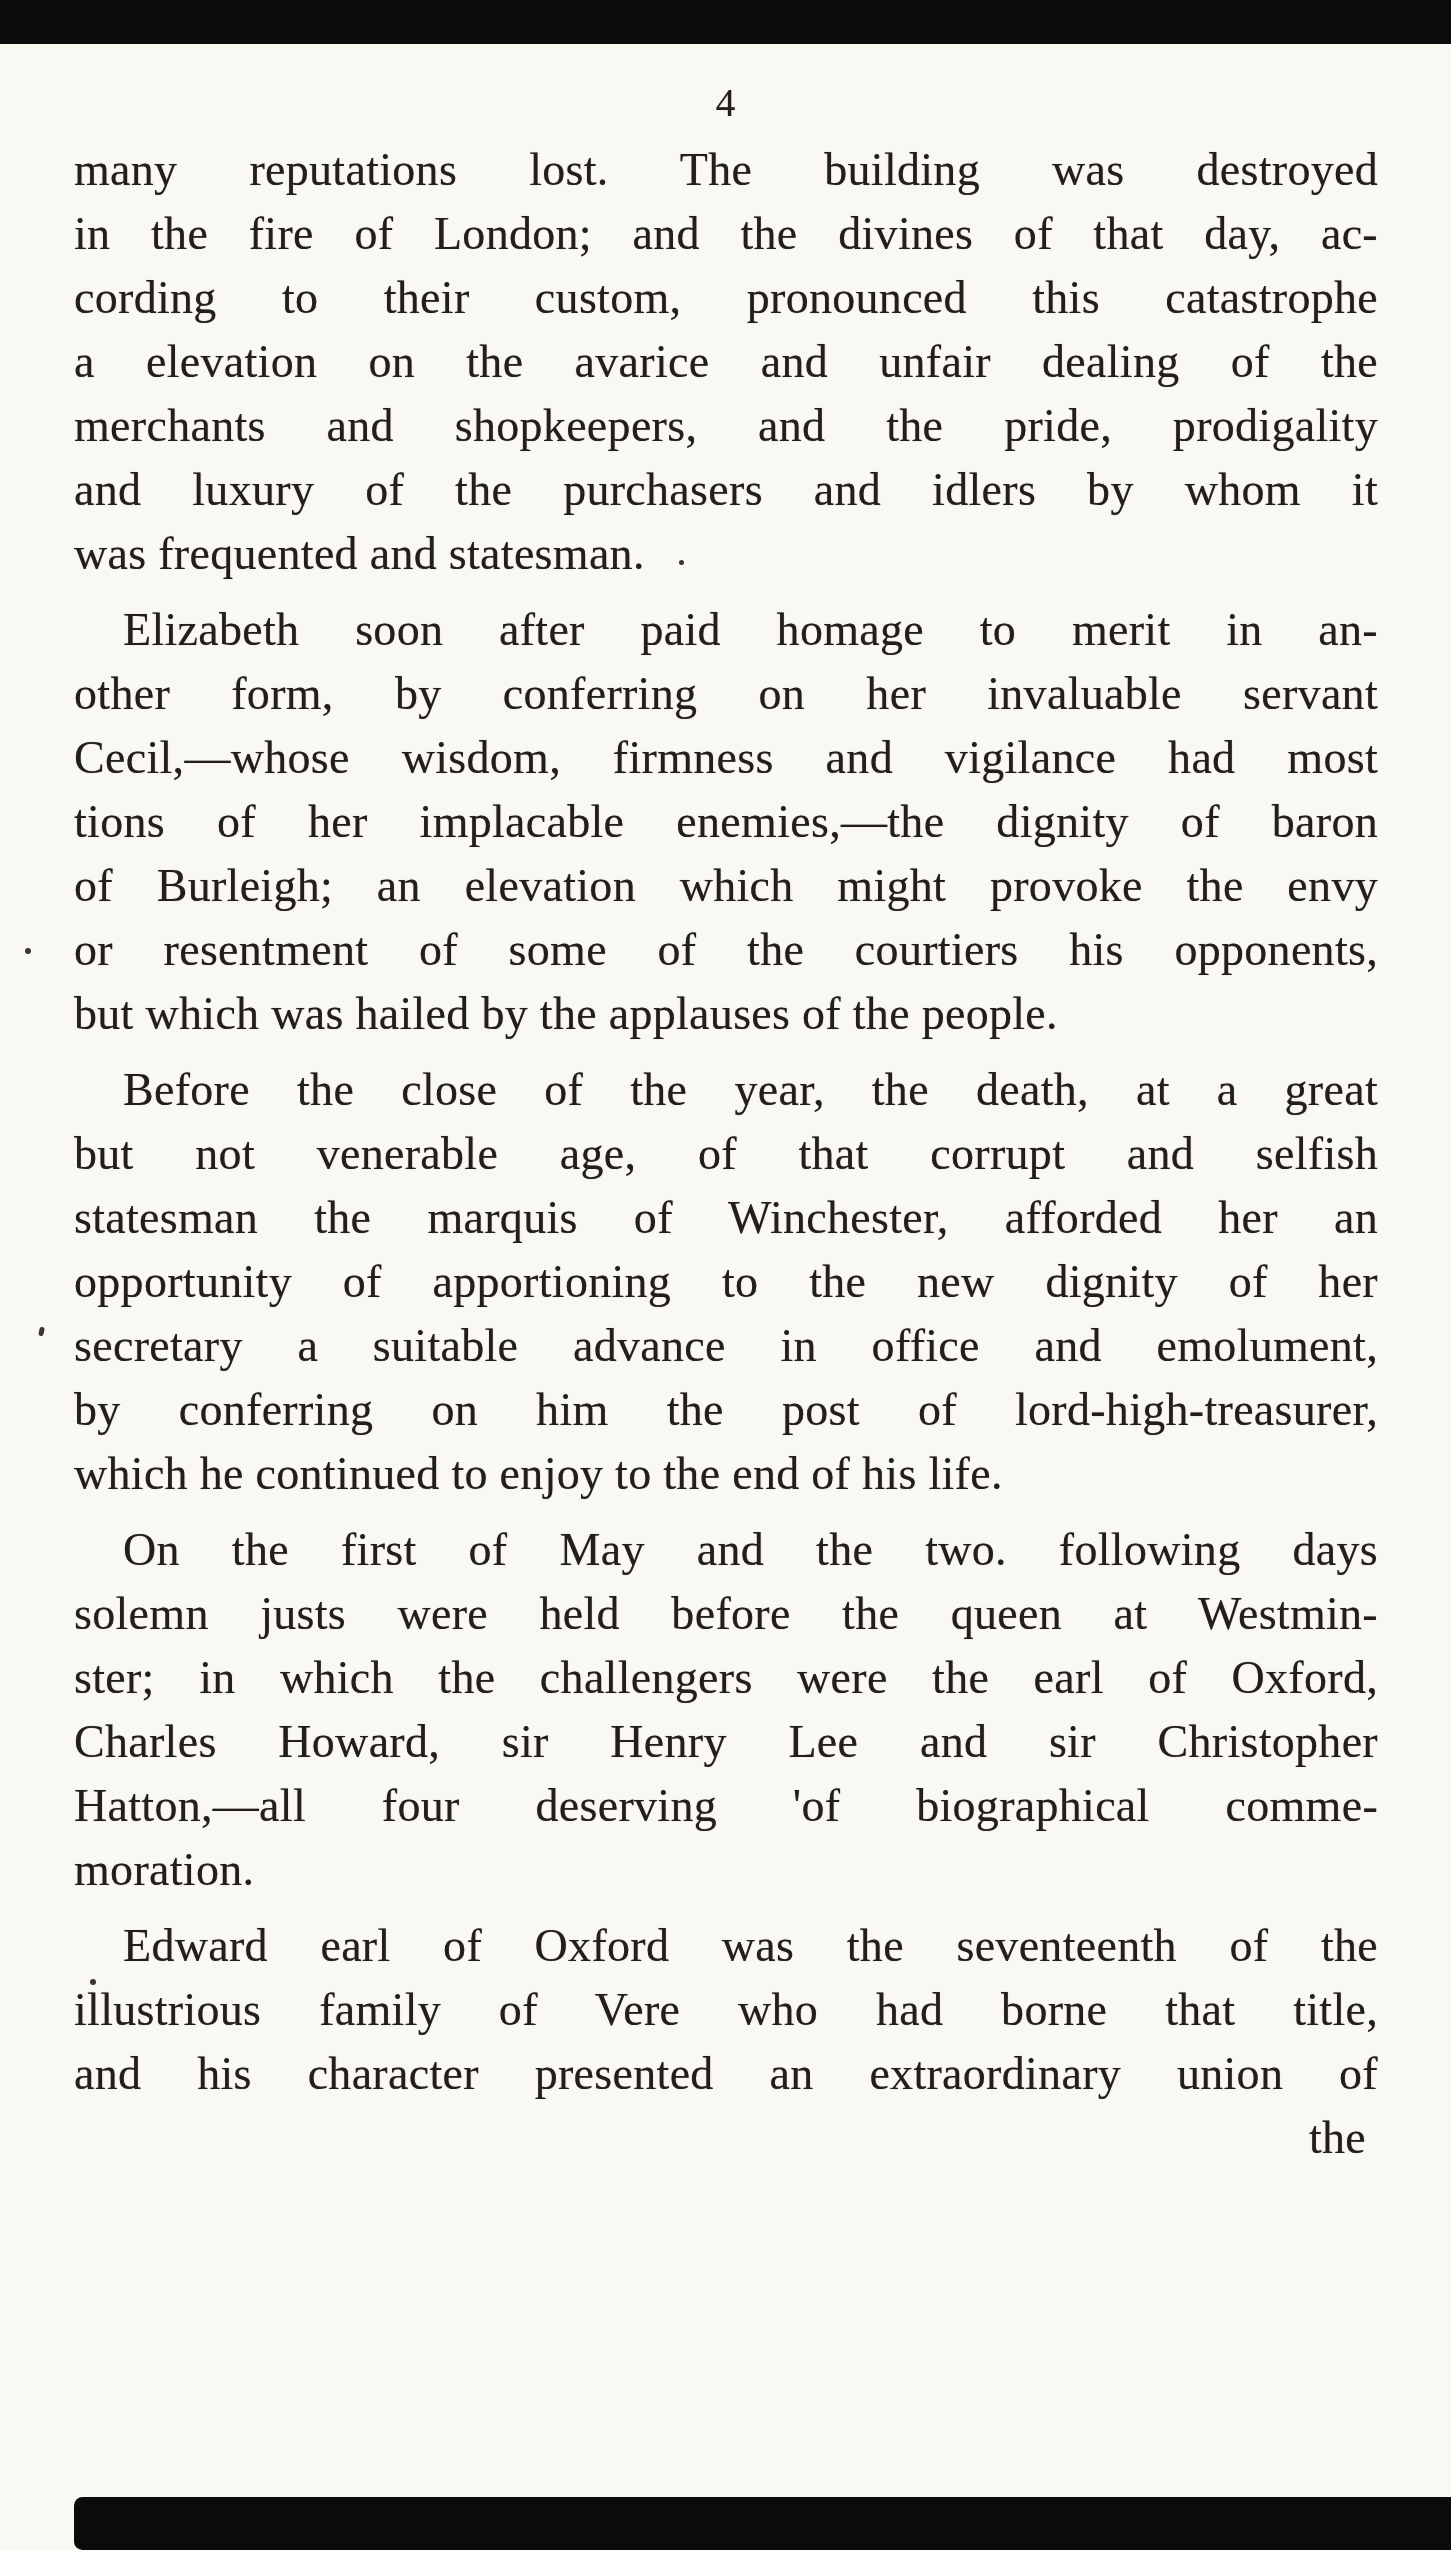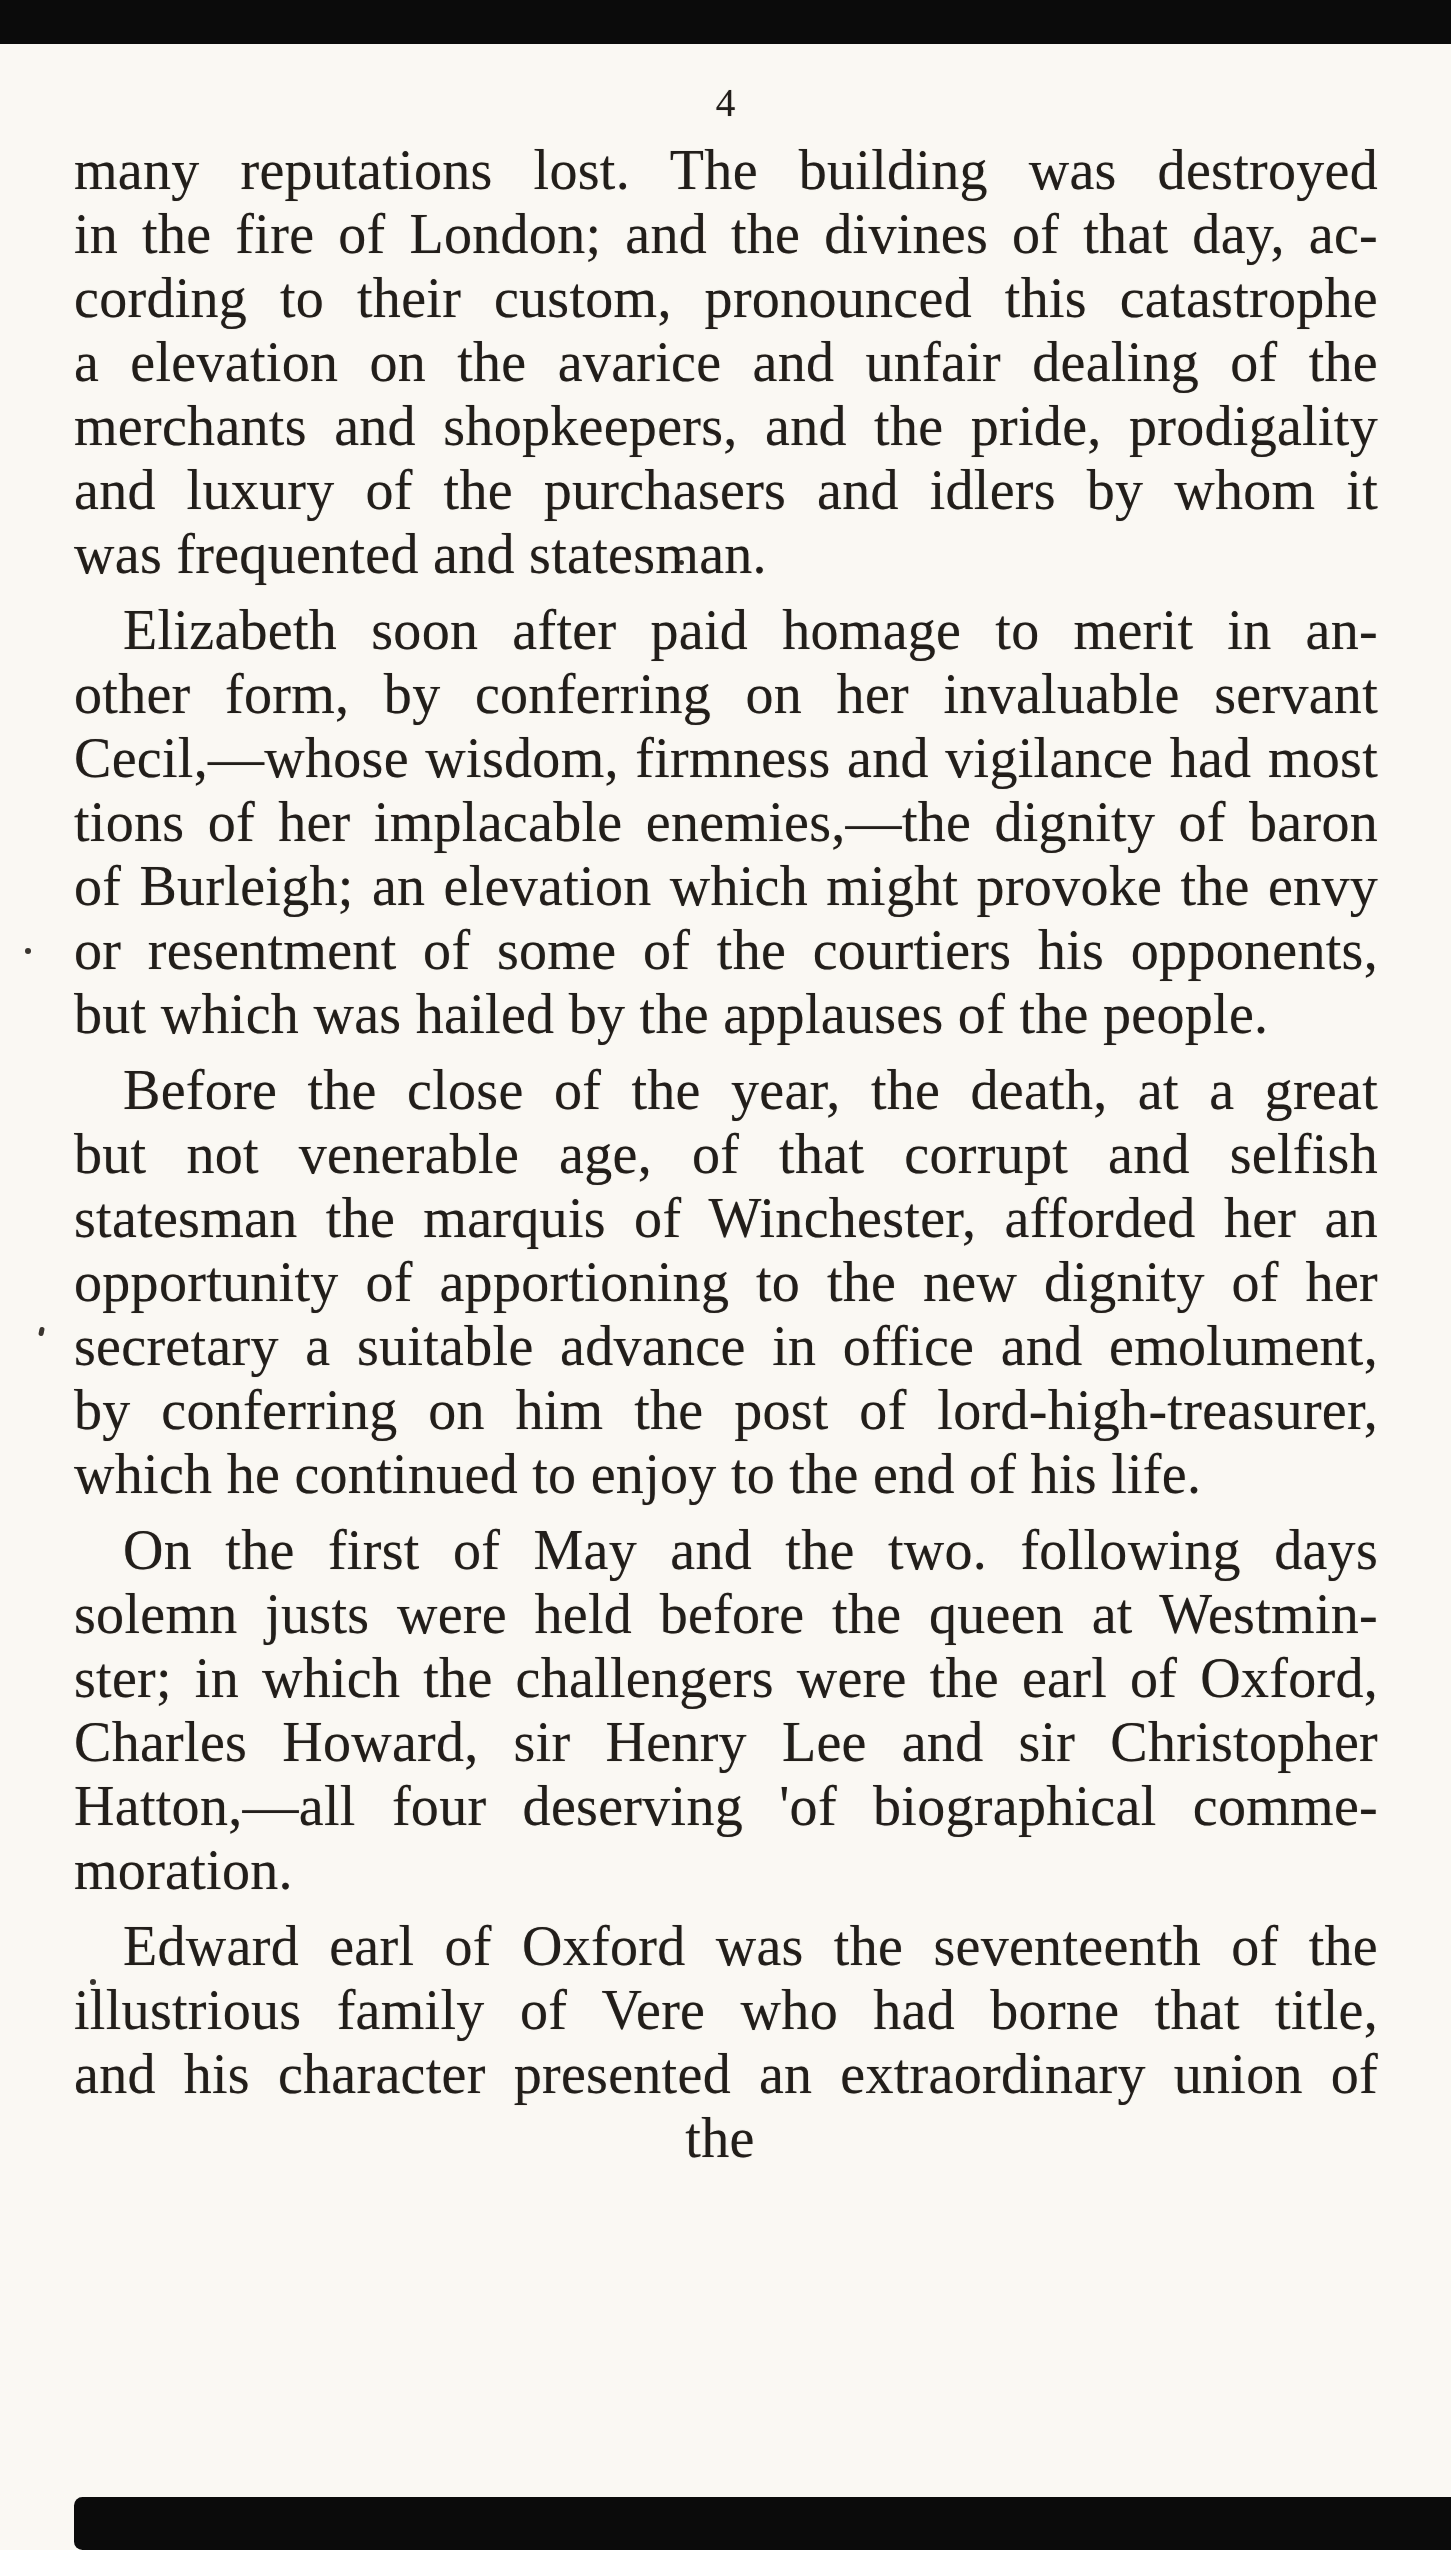--- a/index.html
+++ b/index.html
@@ -41,41 +41,41 @@
     font-size: 39px;
     line-height: 44px;
     letter-spacing: 0.8px;
     text-shadow: 0 0 0.8px rgba(34,30,26,0.55);
   }
   .text-block {
     position: absolute;
     top: 138px;
     left: 74px;
     width: 1304px;
-    font-size: 56px;
+    font-size: 46px;
     line-height: 64px;
     letter-spacing: 0.3px;
     text-shadow: 0 0 0.8px rgba(34,30,26,0.5);
     font-family: Liberation Serif, serif;
   }
   .paragraph { margin: 0; }
   .line {
     text-align: justify;
     text-align-last: justify;
     white-space: normal;
   }
   .line.last {
     text-align-last: left;
   }
   .line.indent {
     text-indent: 49px;
     margin-top: 12px;
   }
   .catchword {
-    text-align: center;
+    text-align: right;
     padding-right: 12px;
   }
   .ink-speck {
     position: absolute;
     background: #3a352f;
     border-radius: 50%;
   }
   .speck-1 { left: 25.4px;  top: 948px; width: 6px;  height: 6px; }
   .speck-2 { left: 39px;  top: 1327px; width: 5.1px;  height: 9.3px; border-radius: 2.5px; transform: rotate(12deg); }
   .speck-3 { left: 90px; top: 1979px; width: 6px;  height: 6px; }

